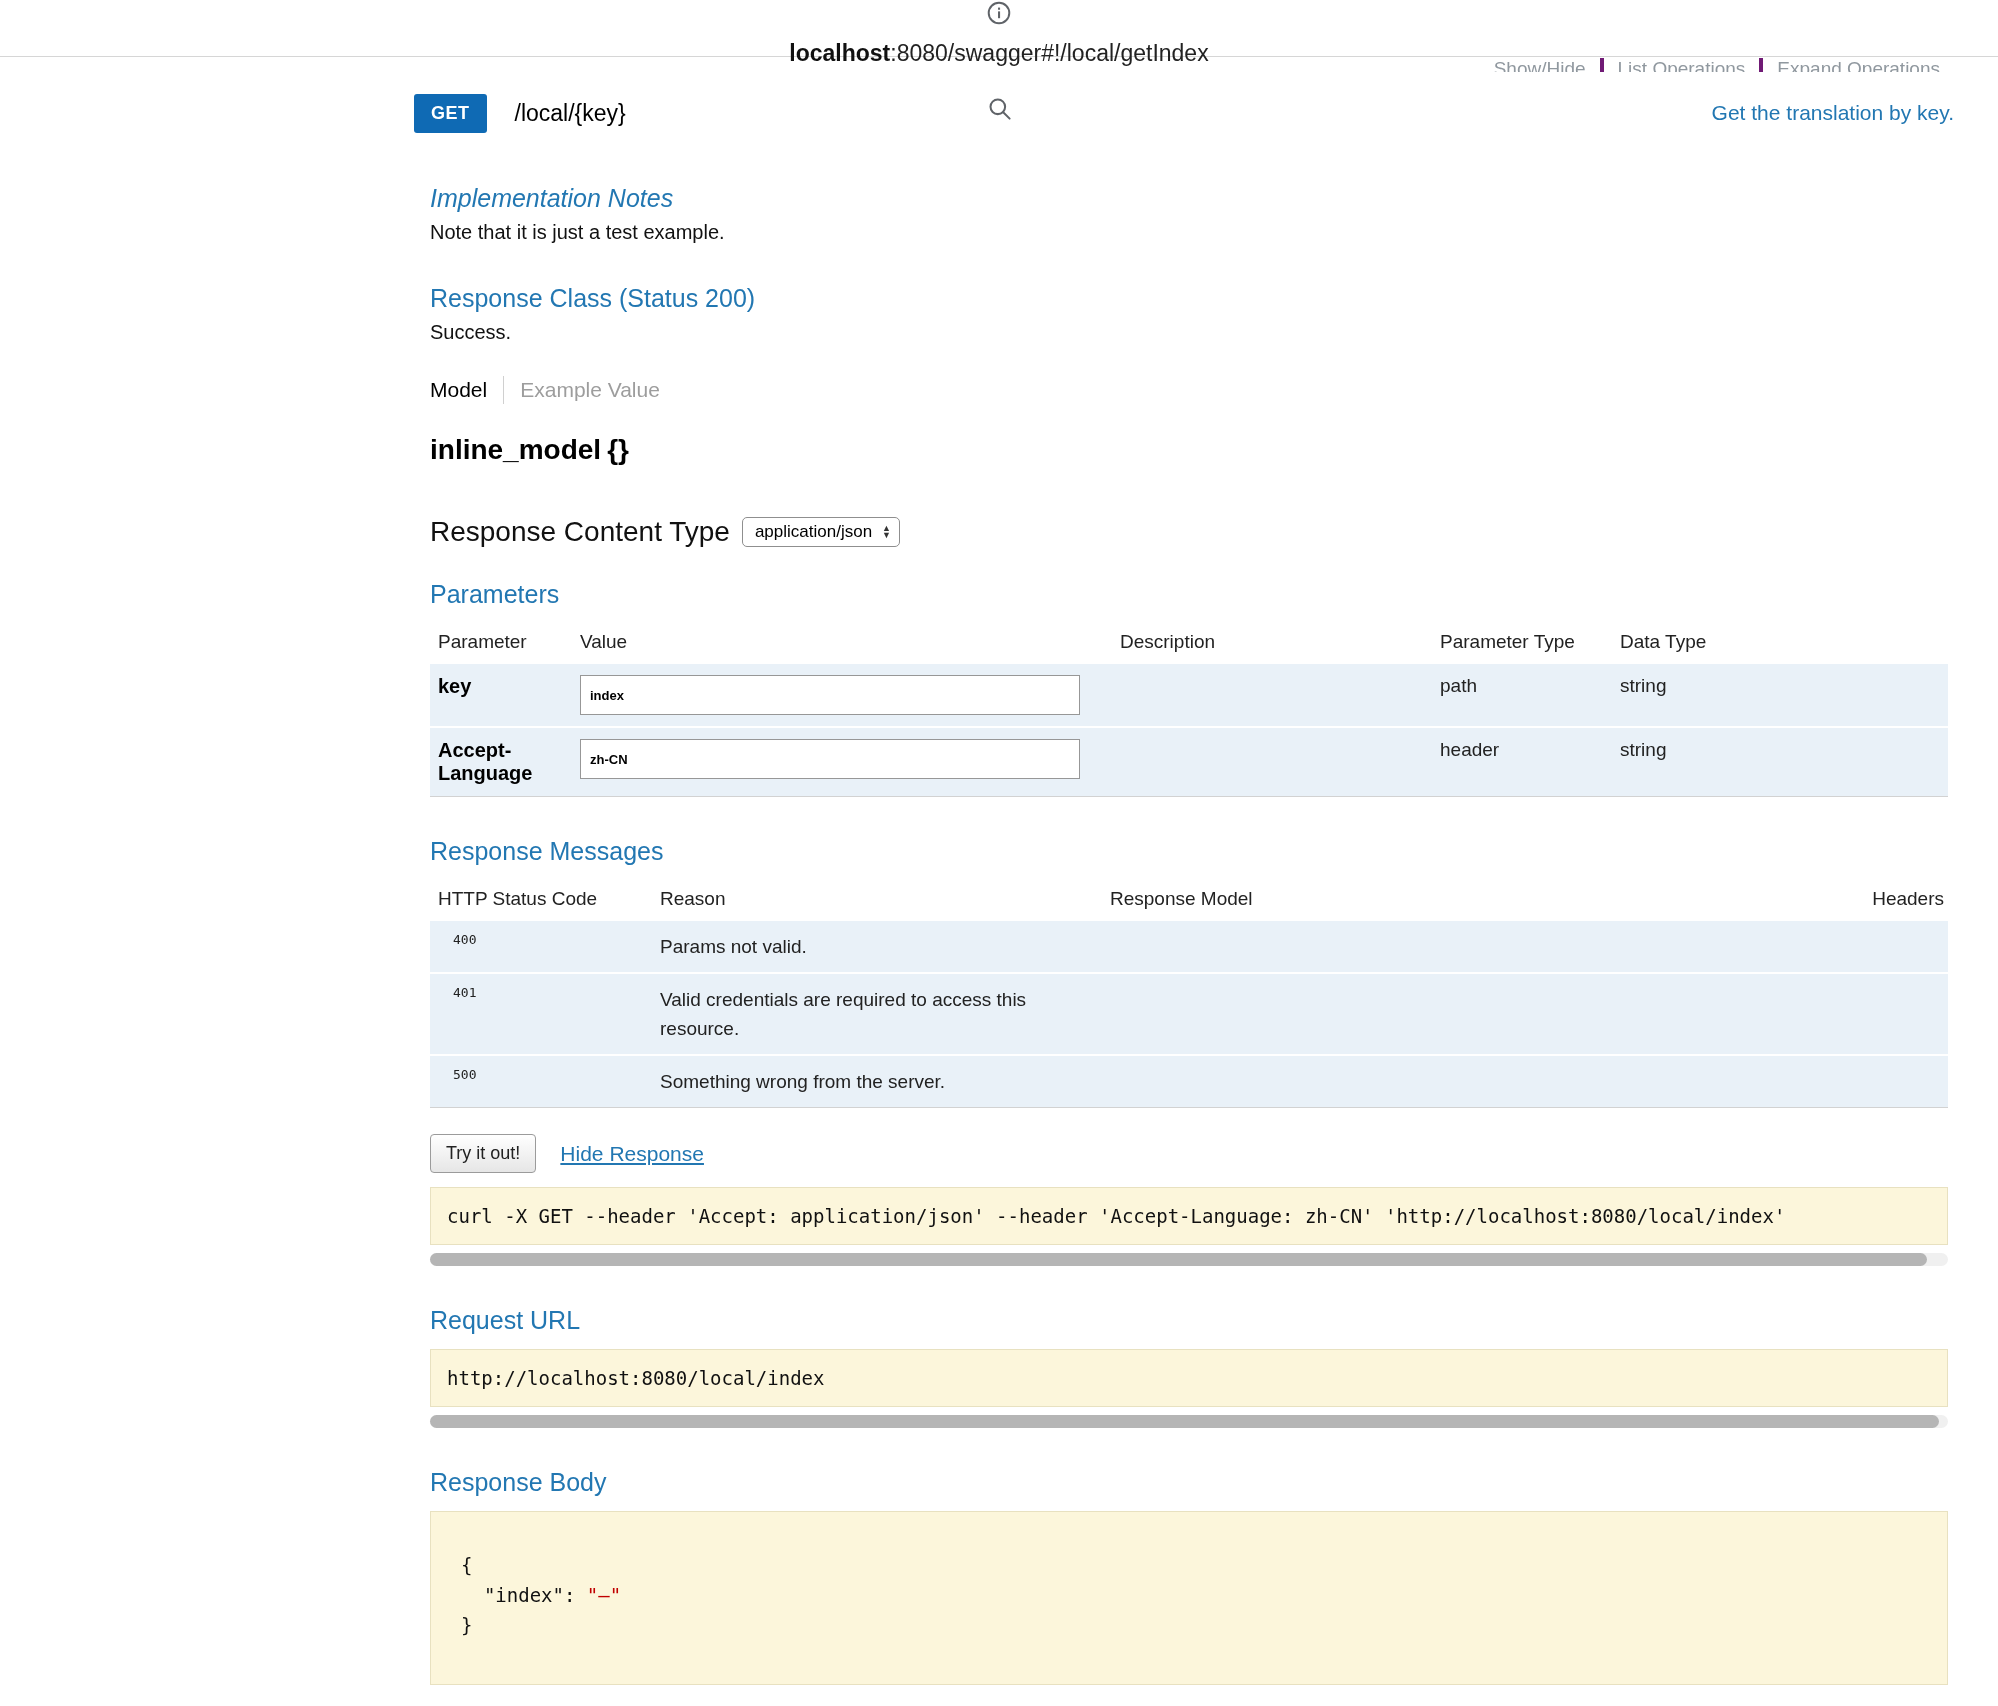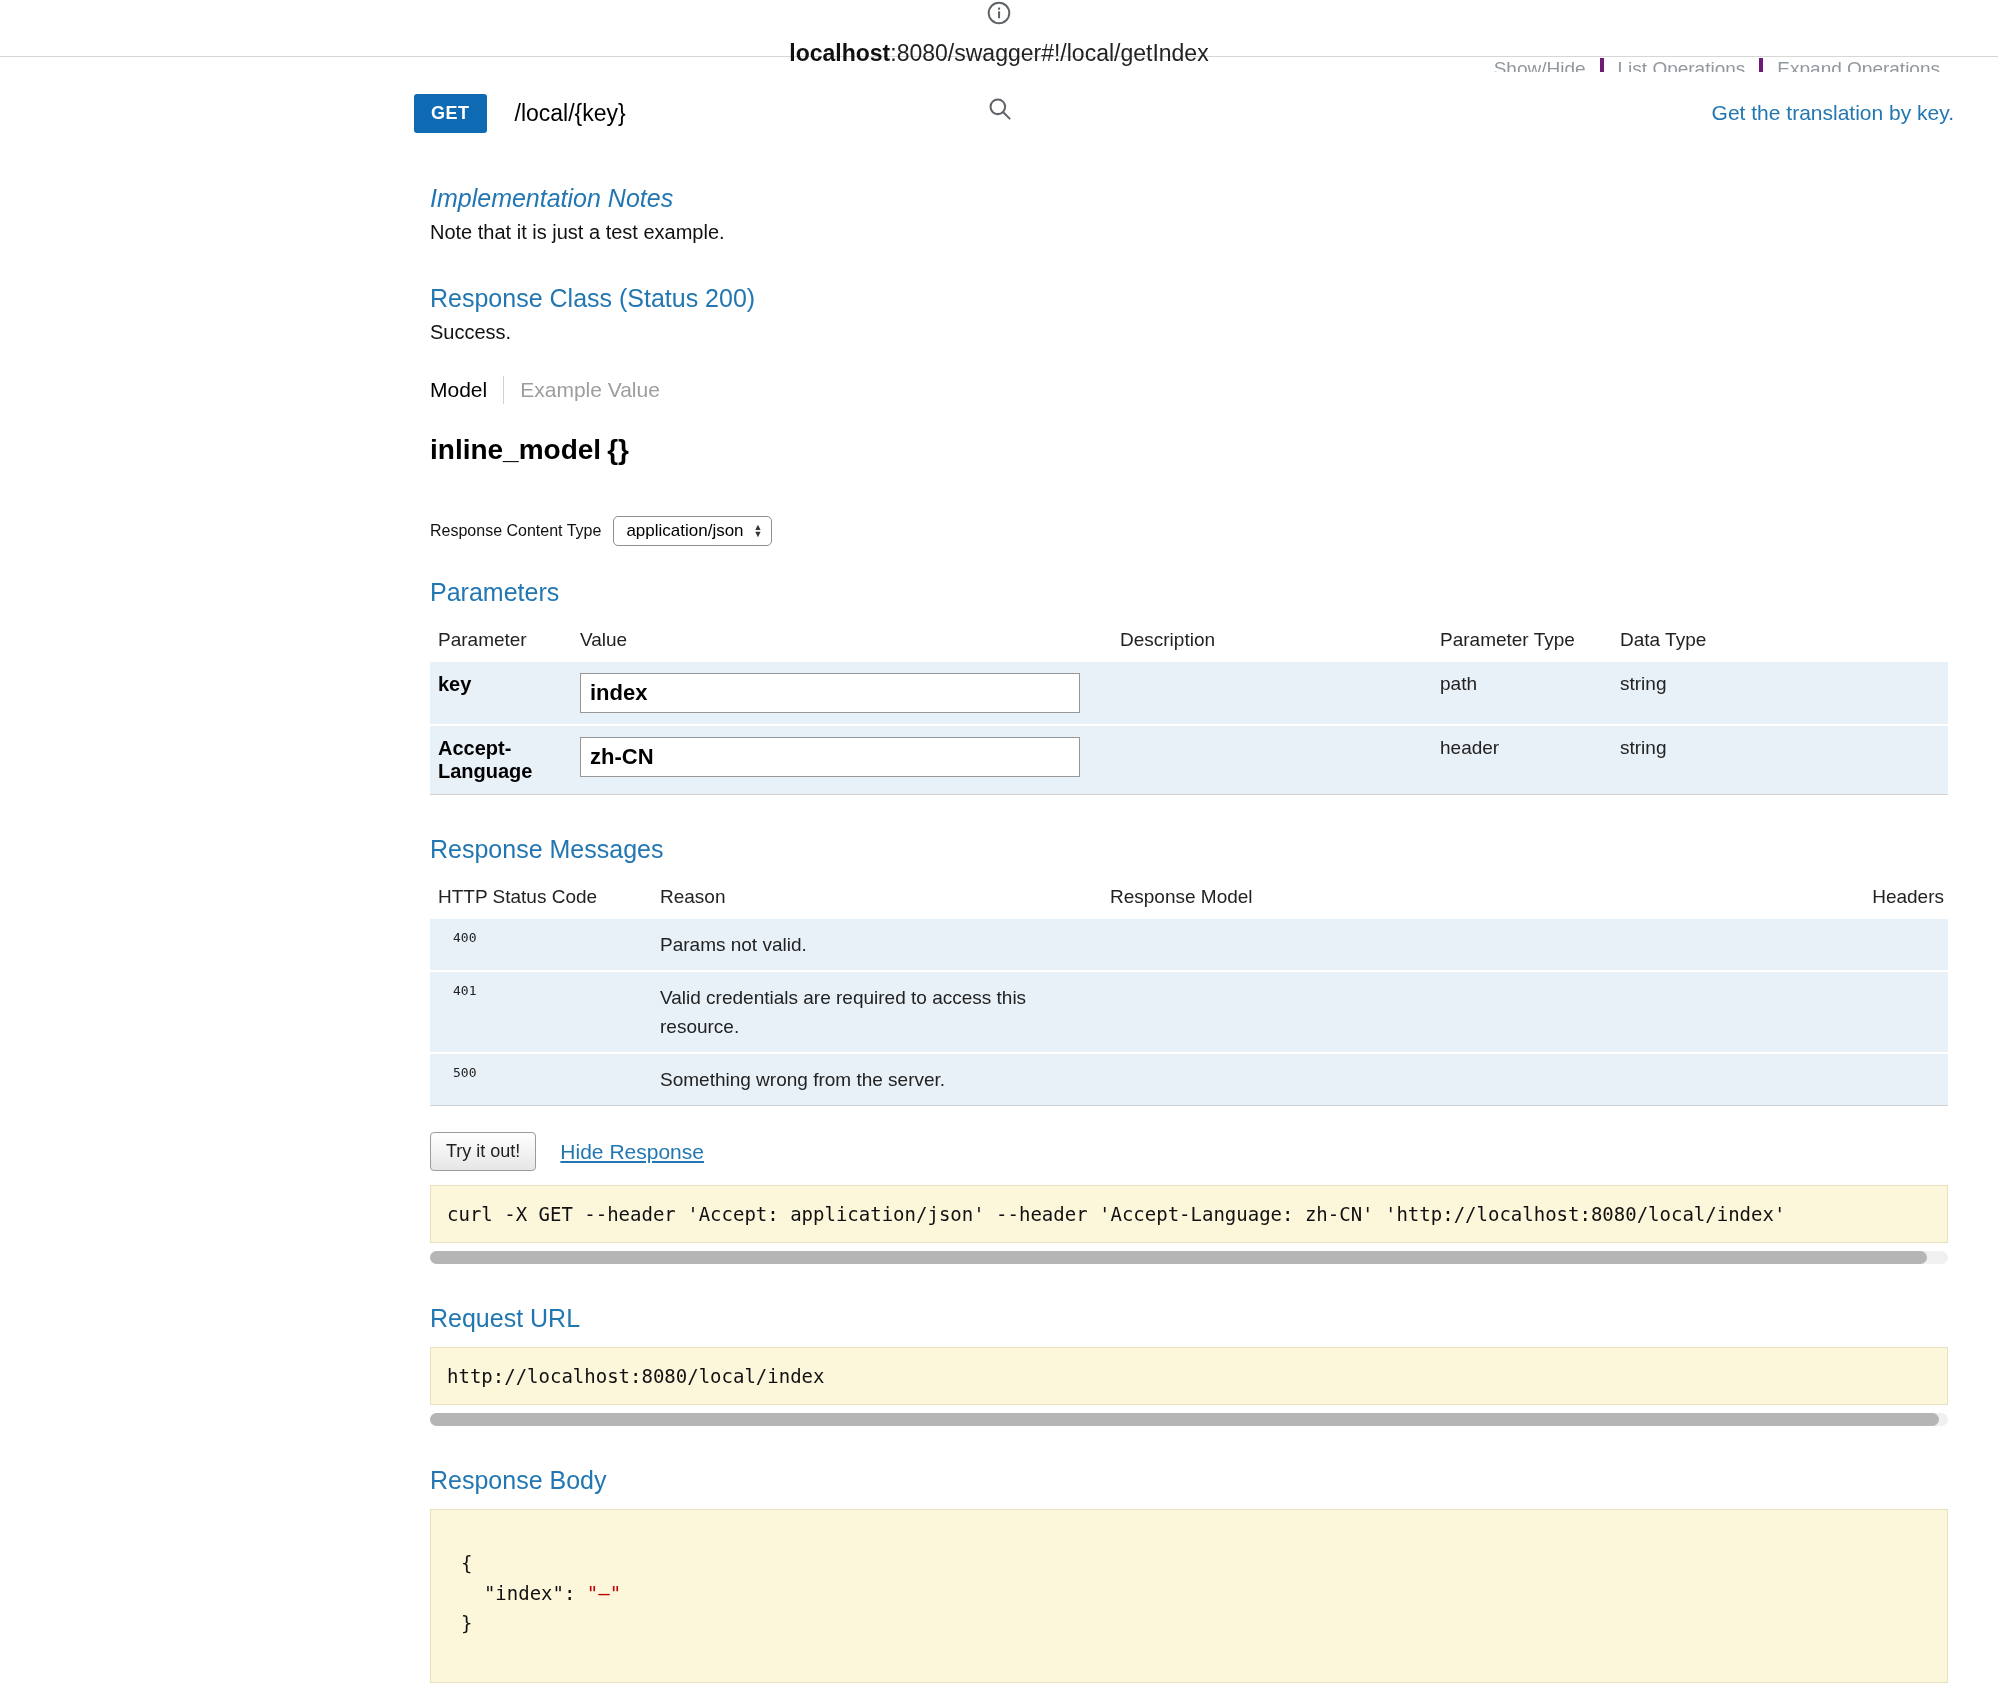--- a/index.html
+++ b/index.html
@@ -57,21 +57,21 @@
   .plain{font-size:20px;color:#111;margin:4px 0 0 0;}
   
   .tabs{display:flex;align-items:center;margin-top:32px;}
   .tab{font-size:21px;padding:2px 16px;cursor:pointer;}
   .tab.active{color:#000;padding-left:0;}
   .tab.inactive{color:#9d9d9d;border-left:1px solid #d0d0d0;}
   .model-sig{margin-top:30px;font-size:28px;font-weight:700;color:#000;}
   .model-sig .braces{margin-left:6px;}
   
   .rct-row{display:flex;align-items:center;gap:12px;margin-top:50px;}
-  .rct-label{font-size:16px;color:#111;}
+  .rct-label{font-size:28px;color:#111;}
   .fake-select{
     display:inline-flex;align-items:center;gap:10px;
     border:1px solid #8f8f8f;border-radius:5px;background:#fff;
     padding:4px 8px 4px 12px;font-size:17px;color:#000;cursor:pointer;
   }
   .sel-arrows{display:flex;flex-direction:column;line-height:7px;font-size:9px;color:#333;}
   
   table.params,table.messages{width:100%;border-collapse:collapse;margin-top:14px;}
   th{
     text-align:left;font-weight:400;font-size:19px;color:#222;
@@ -82,21 +82,21 @@
   tbody tr{background:var(--row-bg);border-top:2px solid #fff;}
   tbody tr.last{border-bottom:1px solid #d2d2d2;}
   td{padding:11px 8px 11px 0;vertical-align:top;font-size:19px;color:#222;}
   td.pname{font-weight:700;font-size:20px;color:#000;width:150px;}
   td.pvalue{width:540px;}
   td.pdesc{width:320px;}
   td.ptype{width:180px;}
   .param-input{
     width:500px;height:40px;border:1px solid #979797;border-radius:0;
     padding:2px 9px;font-family:"Liberation Sans",sans-serif;
-    font-size:22px;font-weight:700;color:#000;background:#fff;
+    font-size:13px;font-weight:700;color:#000;background:#fff;
   }
   td.code{font-family:"DejaVu Sans Mono",monospace;font-size:13px;width:230px;padding-left:23px;}
   td.reason{width:450px;line-height:29px;}
   
   .actions{display:flex;align-items:center;margin-top:26px;}
   .try-btn{
     background:linear-gradient(#ffffff,#e6e6e6);
     border:1px solid #9b9b9b;border-radius:4px;
     padding:8px 15px;font-size:18px;color:#222;cursor:pointer;
     font-family:"Liberation Sans",sans-serif;

